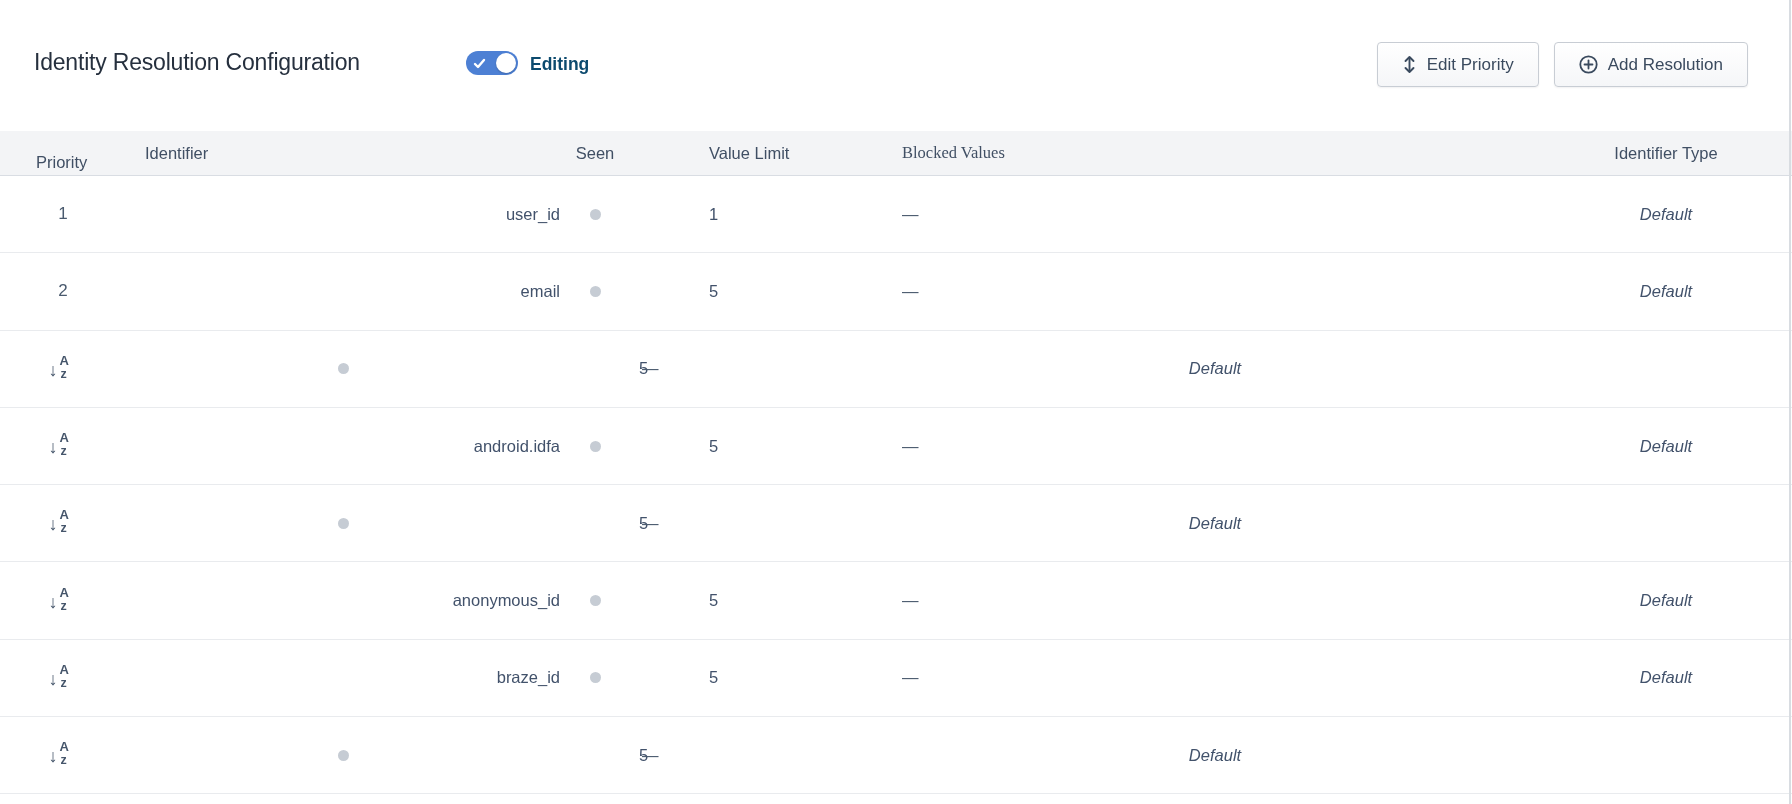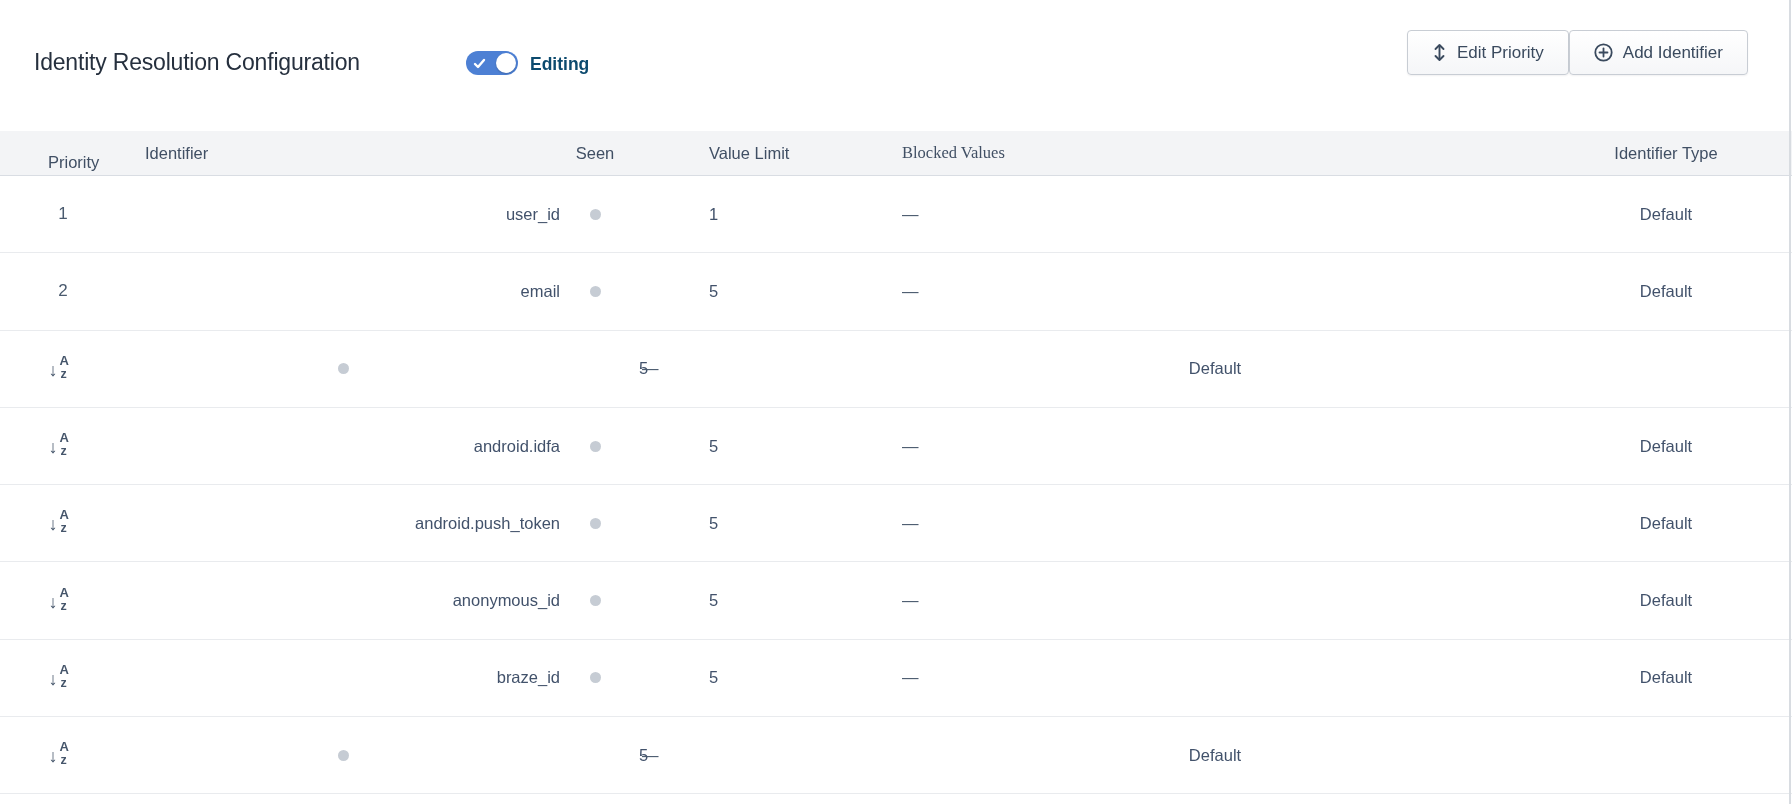--- a/index.html
+++ b/index.html
@@ -10,50 +10,50 @@
   .page-header { position:absolute; top:0; left:0; width:1792px; height:131px; background:#fff; }
   .page-title { position:absolute; left:34px; top:49px; font-size:23px; font-weight:400;
                 color:#26303e; letter-spacing:-0.2px; }
   .toggle { position:absolute; left:466px; top:51px; width:52px; height:24px;
             border-radius:12px; background:#4d80d4; cursor:pointer; }
   .toggle .check { position:absolute; left:7px; top:5px; }
   .toggle .knob { position:absolute; right:2px; top:2px; width:20px; height:20px;
                   border-radius:50%; background:#fff; box-shadow:0 1px 2px rgba(0,0,0,.2); }
   .toggle-label { position:absolute; left:530px; top:54px; font-size:17.5px; font-weight:700;
                   color:#0c4a6e; }
-  .toolbar { position:absolute; right:44px; top:30px; display:flex; }
+  .toolbar { position:absolute; right:44px; top:42px; display:flex; gap:15px; }
   .btn { display:flex; align-items:center; gap:10px; height:45px; padding:0 24px;
          border:1px solid #c8cdd4; border-radius:4px;
          background:linear-gradient(180deg,#ffffff 0%,#f5f6f8 100%);
          box-shadow:0 1px 2px rgba(16,24,40,.06);
          font-size:17px; font-weight:500; color:#3a4a5e; cursor:pointer; }
   .btn svg { display:block; }
 
   
   .grid-row { display:grid; grid-template-columns:126px 434px 70px 260px 650px 1fr;
               align-items:center; }
   .thead { position:absolute; top:131px; left:0; width:1792px; height:45px;
            background:#f3f4f6; border-bottom:1px solid #d9dde3; }
   .th { font-size:16.5px; font-weight:400; color:#404f64; }
-  .th-priority { padding-left:48px;margin-top:19px; }
+  .th-priority { padding-left:36px;margin-top:19px; }
   .th-identifier { padding-left:19px; }
   .th-seen { text-align:center; }
   .th-value-limit { padding-left:79px; }
   .th-blocked { padding-left:12px;font-family:Liberation Serif, serif; }
   .th-type { text-align:center; }
 
   .tbody { position:absolute; top:176px; left:0; width:1792px; }
   .row { height:77.3px; border-bottom:1px solid #e9ebee; background:#fff; }
   .cell { font-size:16.5px; color:#42526b; }
   .cell-priority { display:flex; justify-content:center; align-items:center; }
   .cell-identifier { padding-left:19px;text-align:right; }
   .cell-seen { display:flex; justify-content:center; align-items:center; }
   .cell-value-limit { padding-left:79px; }
   .cell-blocked { padding-left:12px; color:#4a5a6e; }
-  .cell-type { text-align:center; }
+  .cell-type { text-align:center;font-style:italic; }
   .pnum { font-size:17px; color:#4a5a6e; }
   .seen-dot { width:11px; height:11px; border-radius:50%; background:#c6ccd4; }
 
   
   .az { position:relative; width:27px; height:30px; color:#46566b; }
   .az .az-a { position:absolute; top:0;   left:10px; font-size:13px; font-weight:800; line-height:13px; }
   .az .az-z { position:absolute; top:14px; left:11px; font-size:12.5px; font-weight:800; line-height:13px; }
   .az .az-arrow { position:absolute; top:6px; left:-1px; font-size:18px; font-weight:700; line-height:20px; }
 
   .right-edge { position:absolute; top:0; right:1px; width:2px; height:804px; background:#d8dce1; }
@@ -86,21 +86,21 @@
       <span>Edit Priority</span>
     </button>
     <button class="btn">
       <span>
         <svg width="19" height="19" viewBox="0 0 19 19">
           <circle cx="9.5" cy="9.5" r="8.2" fill="none" stroke="#3a4a5e" stroke-width="1.8"></circle>
           <line x1="9.5" y1="5.5" x2="9.5" y2="13.5" stroke="#3a4a5e" stroke-width="1.8" stroke-linecap="round"></line>
           <line x1="5.5" y1="9.5" x2="13.5" y2="9.5" stroke="#3a4a5e" stroke-width="1.8" stroke-linecap="round"></line>
         </svg>
       </span>
-      <span>Add Identifier</span>
+      <span>Add Resolution</span>
     </button>
   </div>
 </div>
 
 <div class="thead grid-row">
   <div class="th th-priority">Priority</div>
   <div class="th th-identifier">Identifier</div>
   <div class="th th-seen">Seen</div>
   <div class="th th-value-limit">Value Limit</div>
   <div class="th th-blocked">Blocked Values</div>
@@ -169,21 +169,20 @@
   </div>
     <div class="row grid-row">
     <div class="cell cell-priority">
 
       <span class="az">
         <span class="az-arrow">↓</span>
         <span class="az-a">A</span>
         <span class="az-z">z</span>
       </span>
     </div>
-    <div class="cell cell-identifier">android.push_token</div>
     <div class="cell cell-seen">
       <span class="seen-dot"></span>
     </div>
     <div class="cell cell-value-limit">5</div>
     <div class="cell cell-blocked">—</div>
     <div class="cell cell-type">Default</div>
   </div>
     <div class="row grid-row">
     <div class="cell cell-priority">
 

